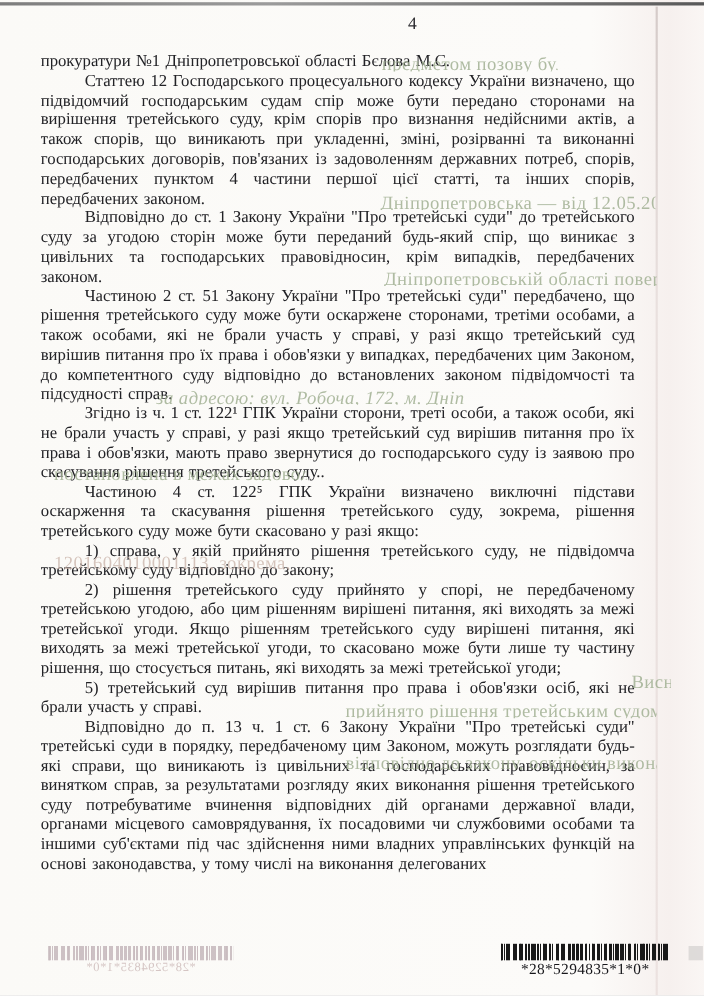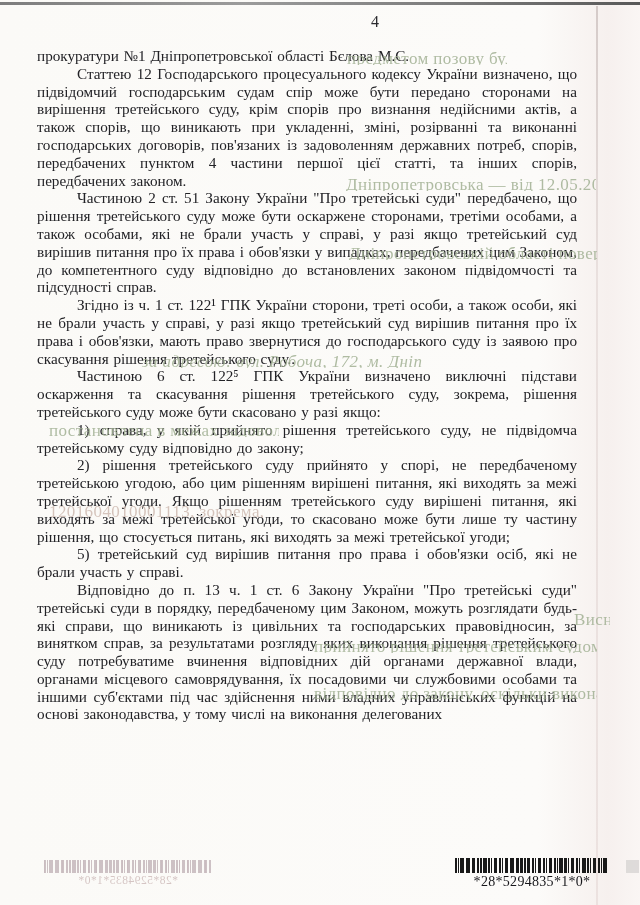--- a/index.html
+++ b/index.html
@@ -52,23 +52,24 @@
 
   <div class="scan-line-top"></div>
   <div class="fold-line"></div>
   <div class="corner-blob"></div>
 
   <div class="page-number">4</div>
 
   <div class="content">
     <p>прокуратури №1 Дніпропетровської області Бєлова М.С.</p>
     <p class="ind">Статтею 12 Господарського процесуального кодексу України визначено, що підвідомчий господарським судам спір може бути передано сторонами на вирішення третейського суду, крім спорів про визнання недійсними актів, а також спорів, що виникають при укладенні, зміні, розірванні та виконанні господарських договорів, пов'язаних із задоволенням державних потреб, спорів, передбачених пунктом 4 частини першої цієї статті, та інших спорів, передбачених законом.</p>
+    <p class="ind">Відповідно до ст. 1 Закону України "Про третейські суди" до третейського суду за угодою сторін може бути переданий будь-який спір, що виникає з цивільних та господарських правовідносин, крім випадків, передбачених законом.</p>
     <p class="ind">Частиною 2 ст. 51 Закону України "Про третейські суди" передбачено, що рішення третейського суду може бути оскаржене сторонами, третіми особами, а також особами, які не брали участь у справі, у разі якщо третейський суд вирішив питання про їх права і обов'язки у випадках, передбачених цим Законом, до компетентного суду відповідно до встановлених законом підвідомчості та підсудності справ.</p>
     <p class="ind">Згідно із ч. 1 ст. 122¹ ГПК України сторони, треті особи, а також особи, які не брали участь у справі, у разі якщо третейський суд вирішив питання про їх права і обов'язки, мають право звернутися до господарського суду із заявою про скасування рішення третейського суду..</p>
-    <p class="ind">Частиною 6 ст. 122⁵ ГПК України визначено виключні підстави оскарження та скасування рішення третейського суду, зокрема, рішення третейського суду може бути скасовано у разі якщо:</p>
+    <p class="ind">Частиною 4 ст. 122⁵ ГПК України визначено виключні підстави оскарження та скасування рішення третейського суду, зокрема, рішення третейського суду може бути скасовано у разі якщо:</p>
     <p class="ind">1) справа, у якій прийнято рішення третейського суду, не підвідомча третейському суду відповідно до закону;</p>
     <p class="ind">2) рішення третейського суду прийнято у спорі, не передбаченому третейською угодою, або цим рішенням вирішені питання, які виходять за межі третейської угоди. Якщо рішенням третейського суду вирішені питання, які виходять за межі третейської угоди, то скасовано може бути лише ту частину рішення, що стосується питань, які виходять за межі третейської угоди;</p>
     <p class="ind">5) третейський суд вирішив питання про права і обов'язки осіб, які не брали участь у справі.</p>
     <p class="ind">Відповідно до п. 13 ч. 1 ст. 6 Закону України "Про третейські суди" третейські суди в порядку, передбаченому цим Законом, можуть розглядати будь-які справи, що виникають із цивільних та господарських правовідносин, за винятком справ, за результатами розгляду яких виконання рішення третейського суду потребуватиме вчинення відповідних дій органами державної влади, органами місцевого самоврядування, їх посадовими чи службовими особами та іншими суб'єктами під час здійснення ними владних управлінських функцій на основі законодавства, у тому числі на виконання делегованих</p>
   </div>
 
   <div class="ghost" style="left:333px;top:52px;width:160px;">предметом позову було</div>
   <div class="ghost" style="left:332px;top:178px;width:250px;">Дніпропетровська — від 12.05.2010 року в справі</div>
   <div class="ghost" style="left:335px;top:247px;width:248px;">Дніпропетровській області повернути власнику Серьогіну Ю.О.</div>
   <div class="ghost" style="left:128px;top:355px;width:280px;font-style:italic;">за адресою: вул. Робоча, 172, м. Дніпропетровськ</div>

